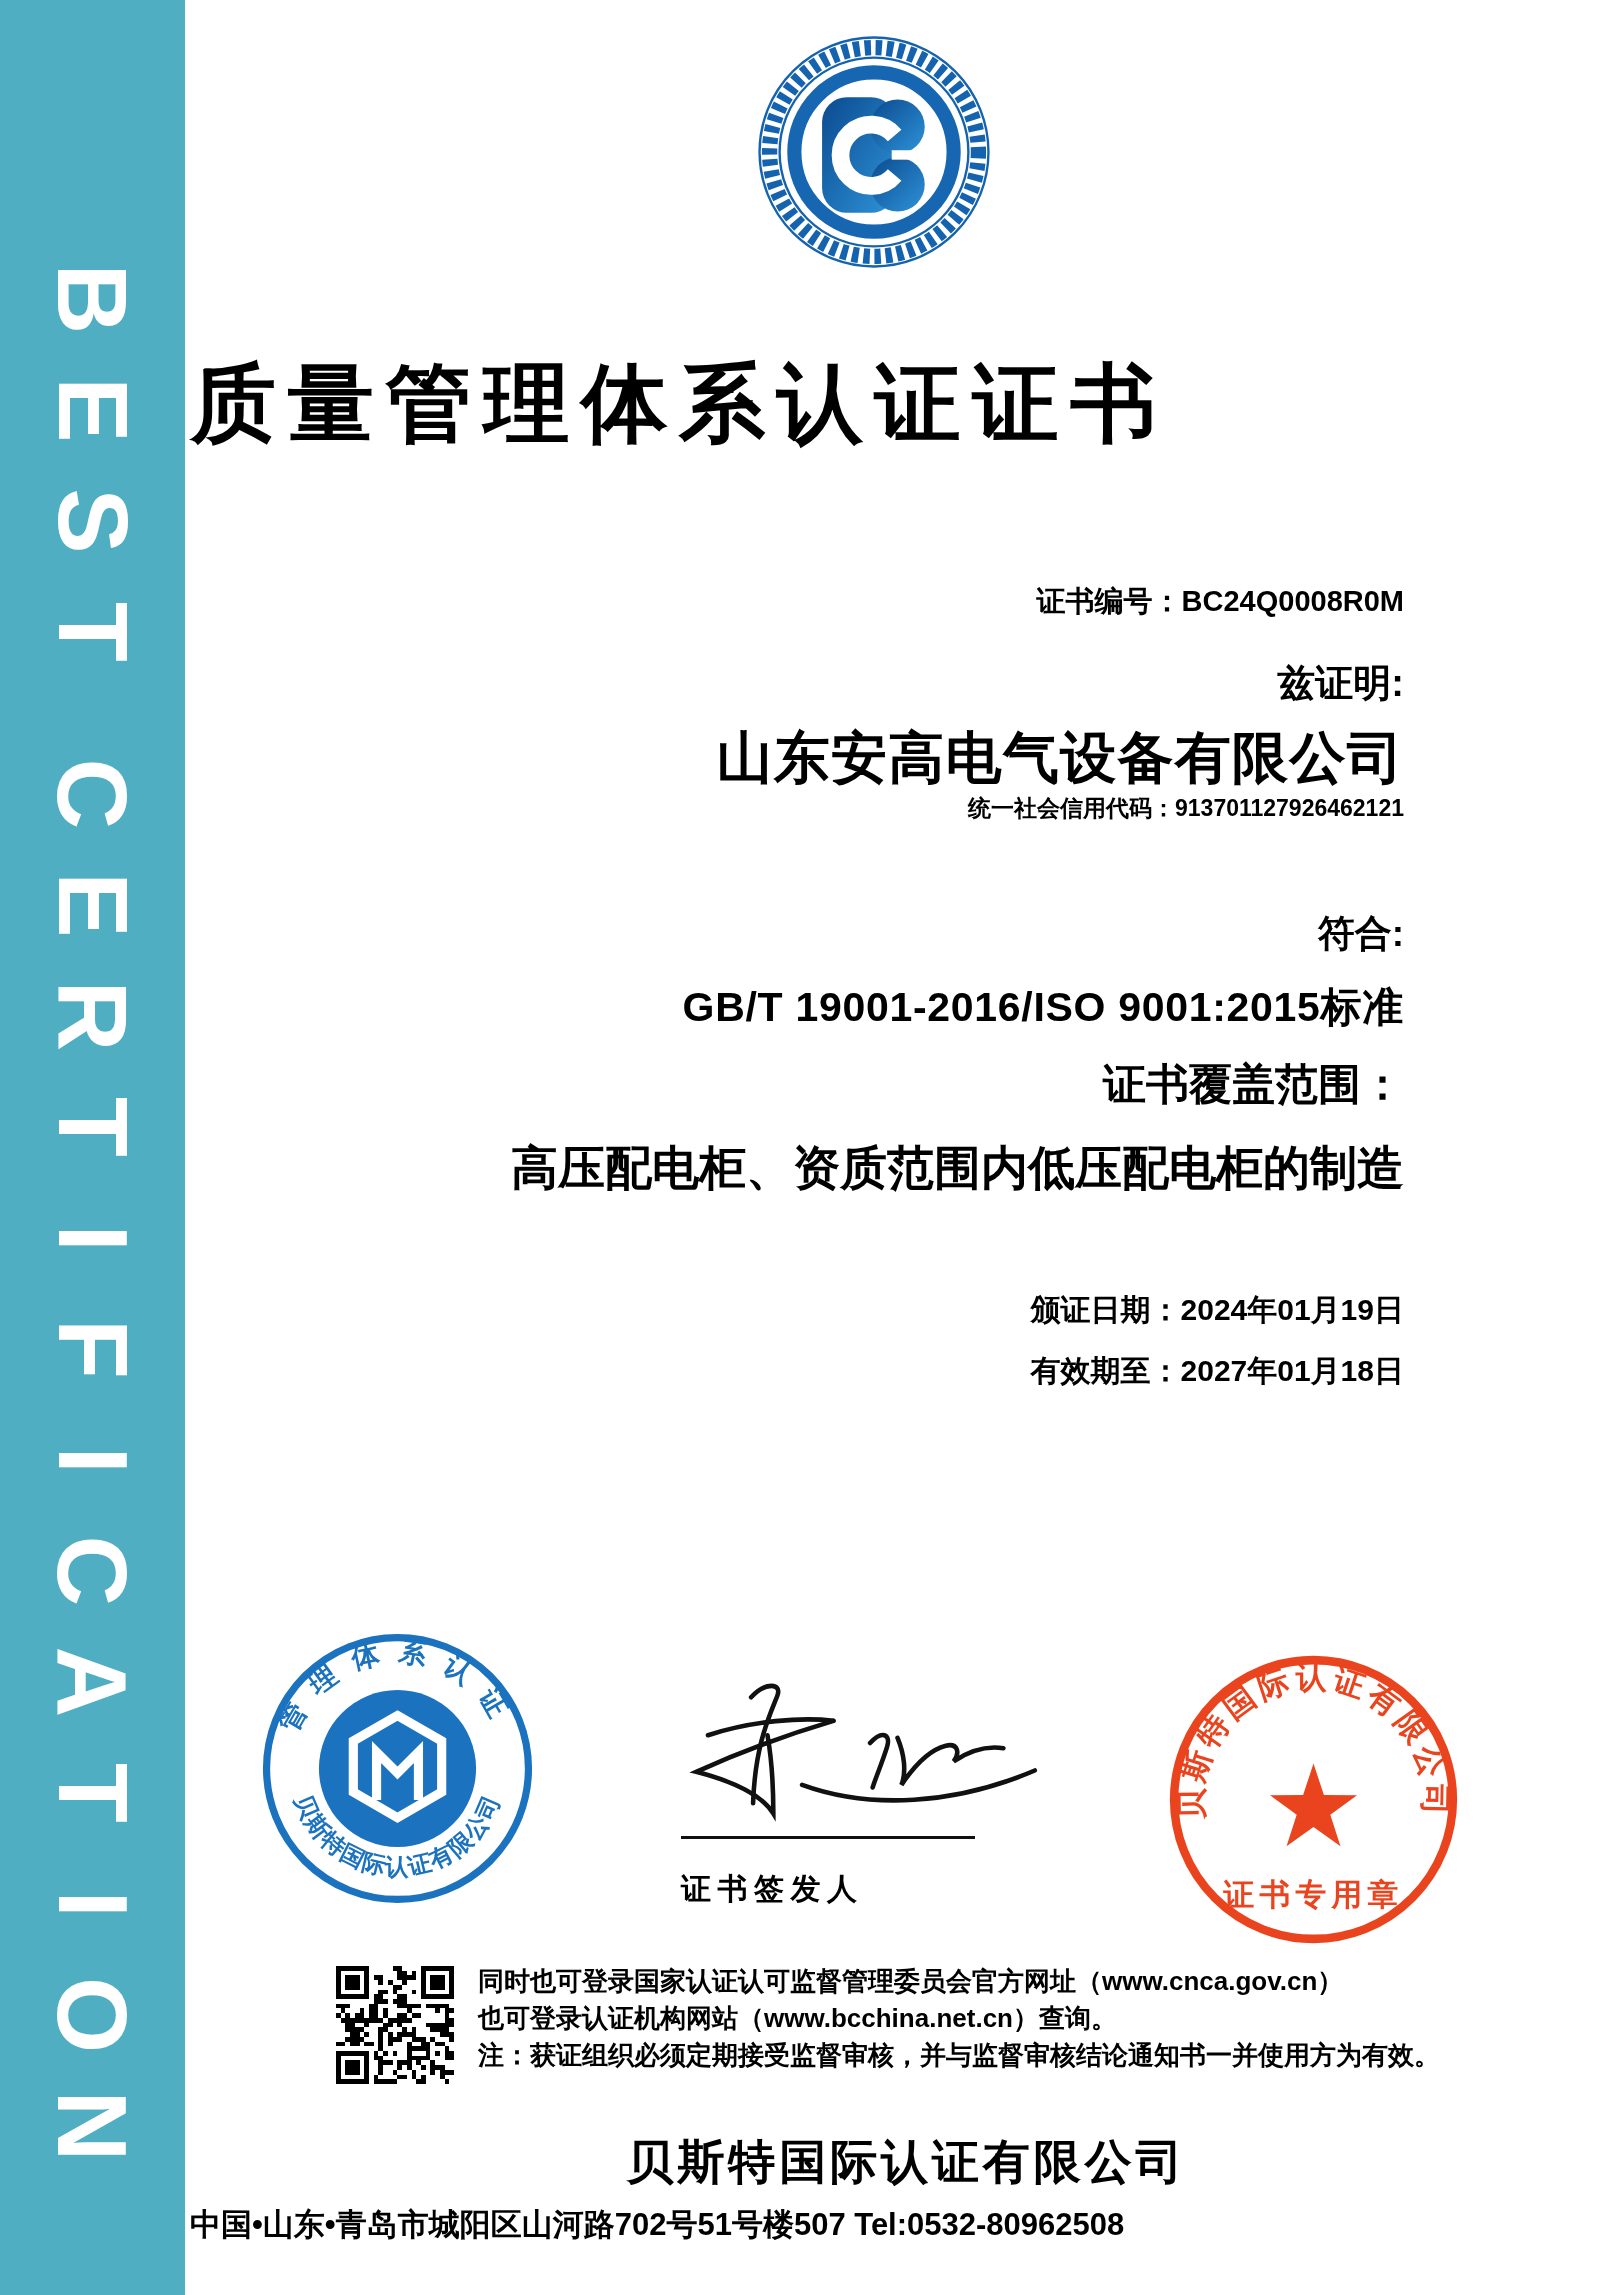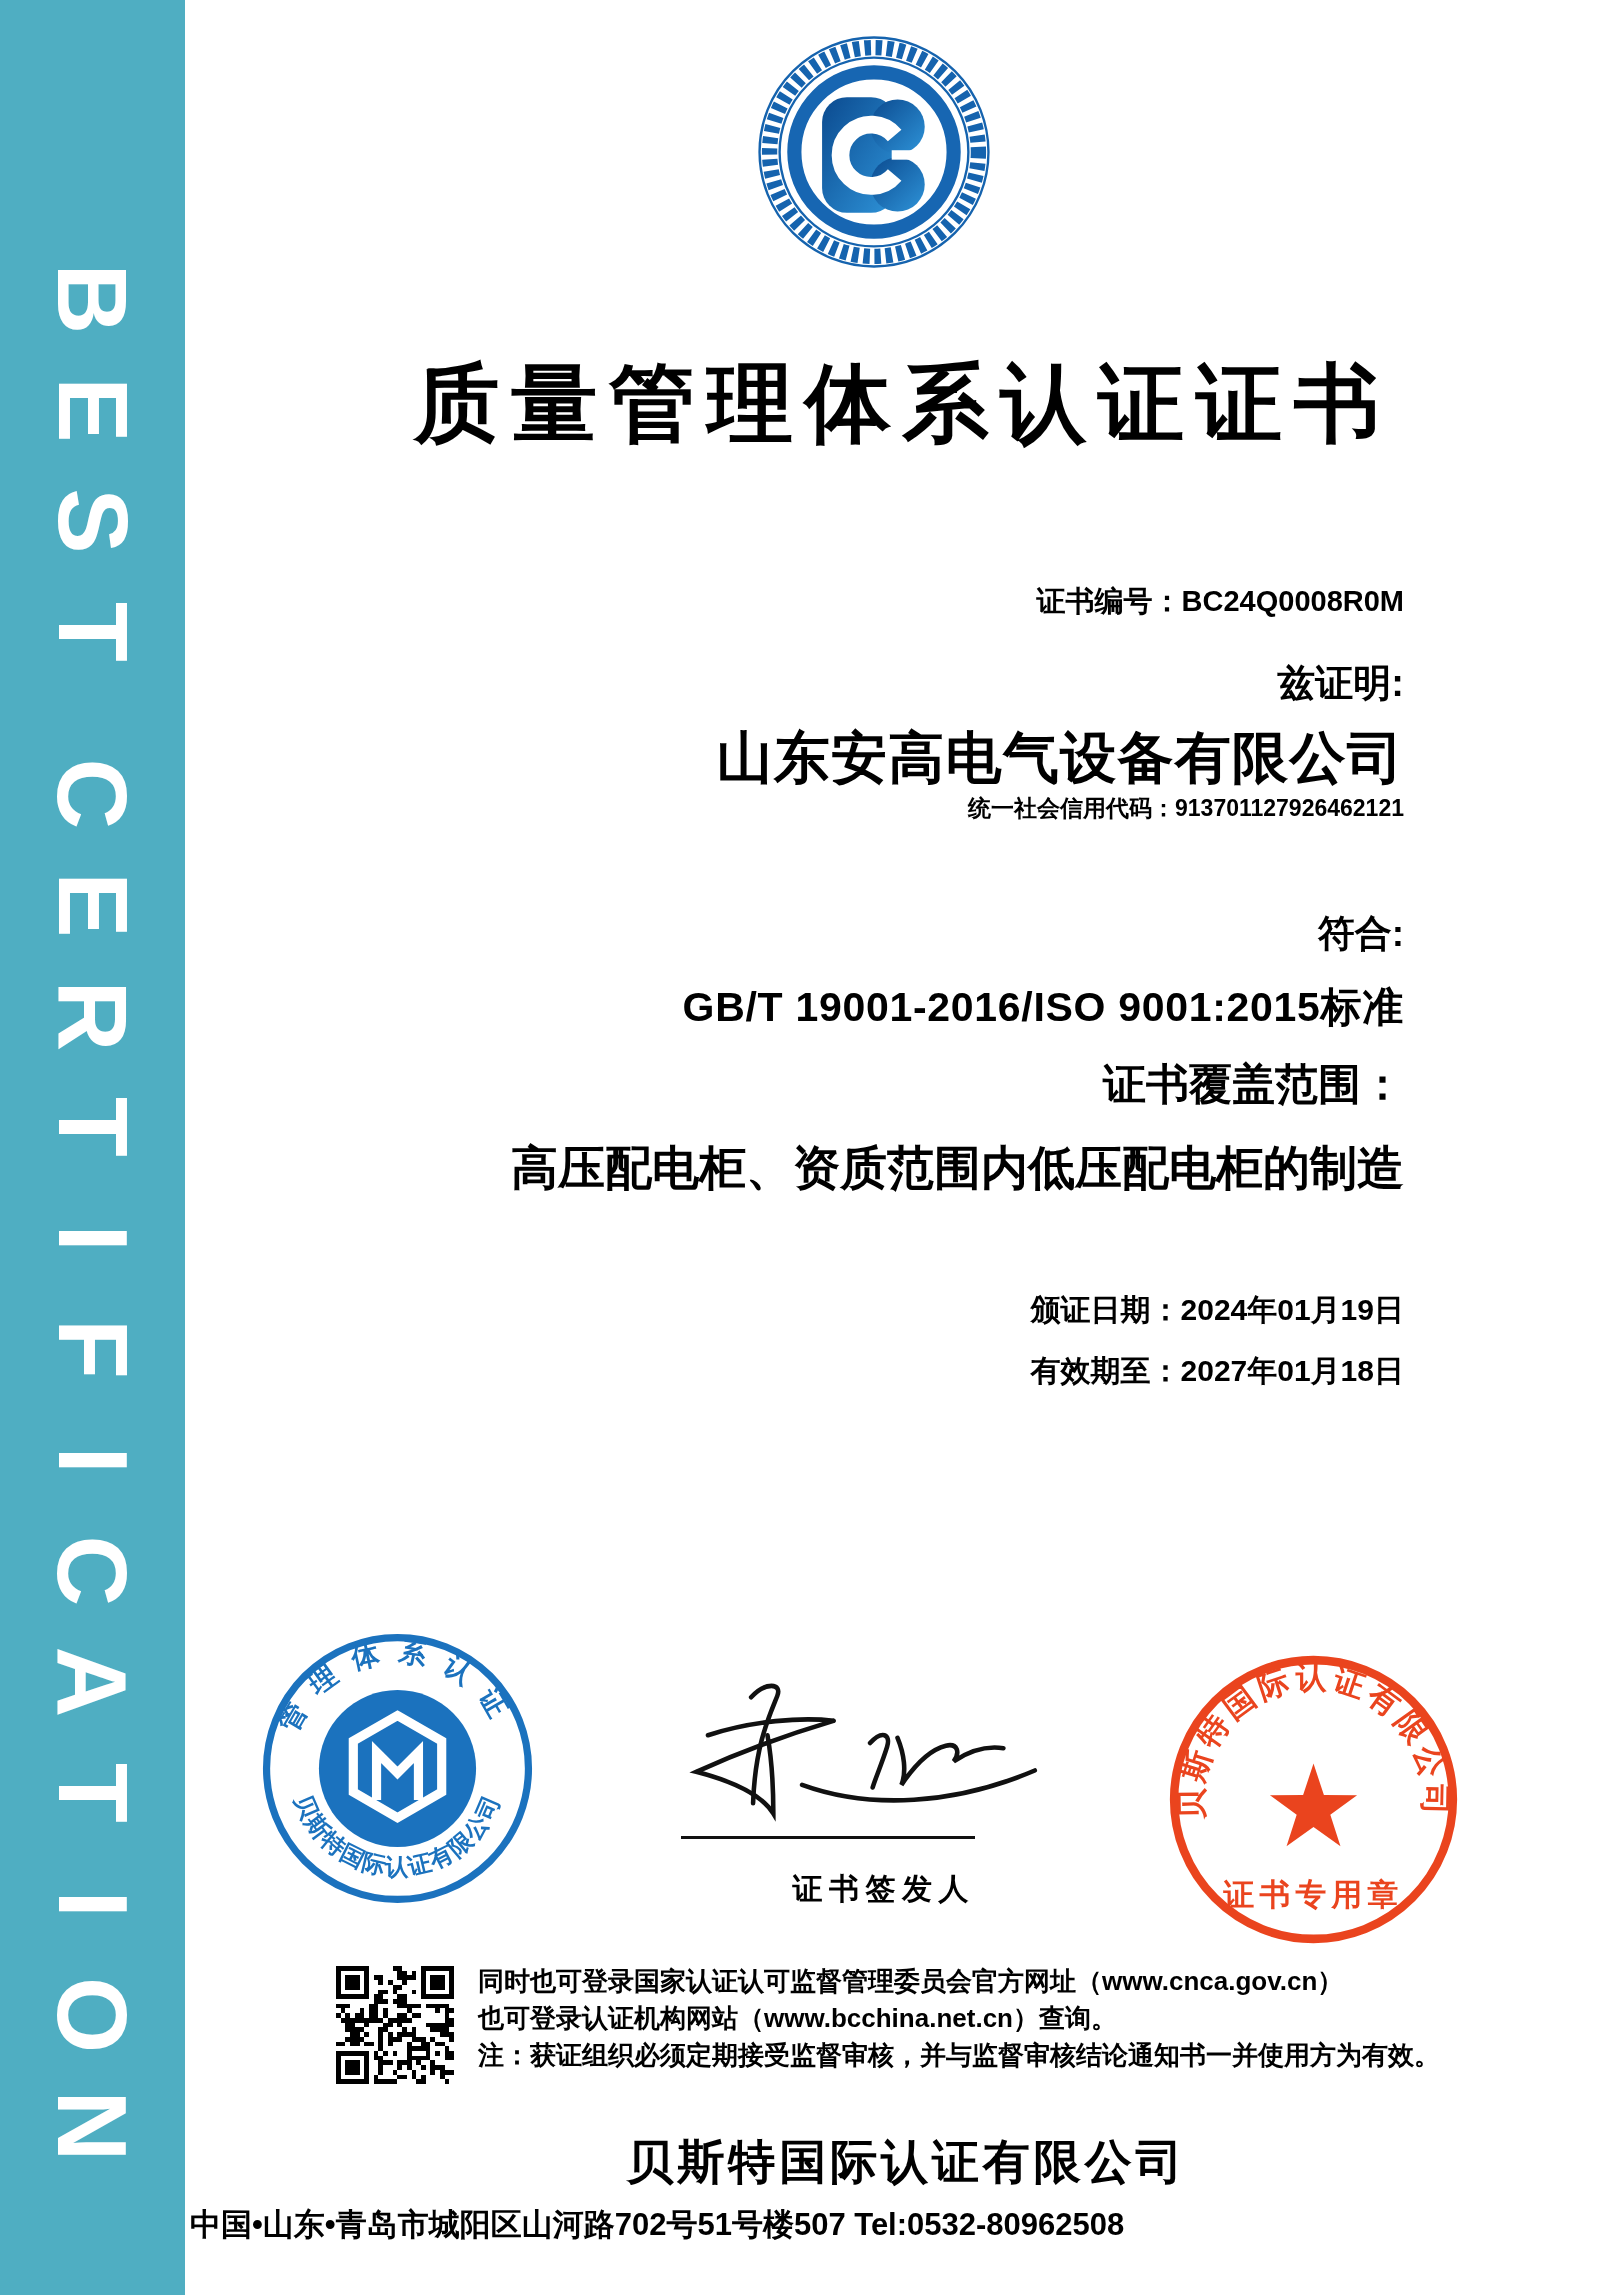--- a/index.html
+++ b/index.html
@@ -9,38 +9,38 @@
   
   .sidebar{position:absolute;left:0;top:0;width:185px;height:2295px;background:var(--teal,#4FAEC2);}
   .sidebar-letters{display:flex;flex-direction:column;align-items:center;padding-top:243px;}
   .sl-cell{height:111px;width:185px;display:flex;align-items:center;justify-content:center;}
   .sl-cell.space{height:51px;}
   .sl-cell span{display:block;transform:rotate(90deg);font-size:98px;font-weight:900;color:#fff;line-height:1;}
 
   .abs{position:absolute;white-space:nowrap;}
   .r{right:219px;text-align:right;margin-top:6px;}
 
-  .title{left:190px;right:8px;top:346px;text-align:center;font-size:86px;font-weight:900;letter-spacing:11.8px;}
+  .title{left:190px;right:8px;top:346px;text-align:left;font-size:86px;font-weight:900;letter-spacing:11.8px;}
 
   .cert-number{top:576px;font-size:29px;font-weight:700;}
   .certify{top:652px;font-size:38px;font-weight:700;}
   .company{top:715px;font-size:56px;font-weight:900;letter-spacing:1.3px;}
   .credit{top:787px;font-size:23px;font-weight:700;}
   .conform{top:903px;font-size:37px;font-weight:700;}
   .standard{top:974px;font-size:41px;font-weight:700;letter-spacing:0.7px;}
   .scope-label{top:1050px;font-size:43px;font-weight:700;}
   .scope{top:1131px;font-size:47px;font-weight:900;}
   .reg-address{top:1220px;font-size:30px;font-weight:700;}
   .issue{top:1284px;font-size:30px;font-weight:700;}
   .valid{top:1345px;font-size:30px;font-weight:700;}
 
   .badge{left:260px;top:1631px;width:275px;height:275px;}
   .sig-svg{left:674px;top:1675px;width:366px;height:157px;}
   .sig-line{left:681px;top:1836px;width:294px;height:3.3px;background:#111;}
-  .sig-label{left:681px;top:1869px;width:294px;text-align:right;font-size:30px;font-weight:700;letter-spacing:6.5px;}
+  .sig-label{left:681px;top:1869px;width:294px;text-align:left;font-size:30px;font-weight:700;letter-spacing:6.5px;}
   .stamp{left:1163px;top:1649px;width:301px;height:301px;}
 
   .qr{left:336px;top:1966px;width:118px;height:118px;}
   .notes{left:478px;top:1963px;font-size:26px;font-weight:700;line-height:37px;}
   .notes div{white-space:nowrap;}
 
   .footer-company{left:190px;right:0;top:2131px;text-align:center;font-size:47px;font-weight:900;letter-spacing:3.9px;}
   .footer-address{left:190px;right:0;top:2204px;text-align:left;font-size:31px;font-weight:700;}
 </style>
 </head>

